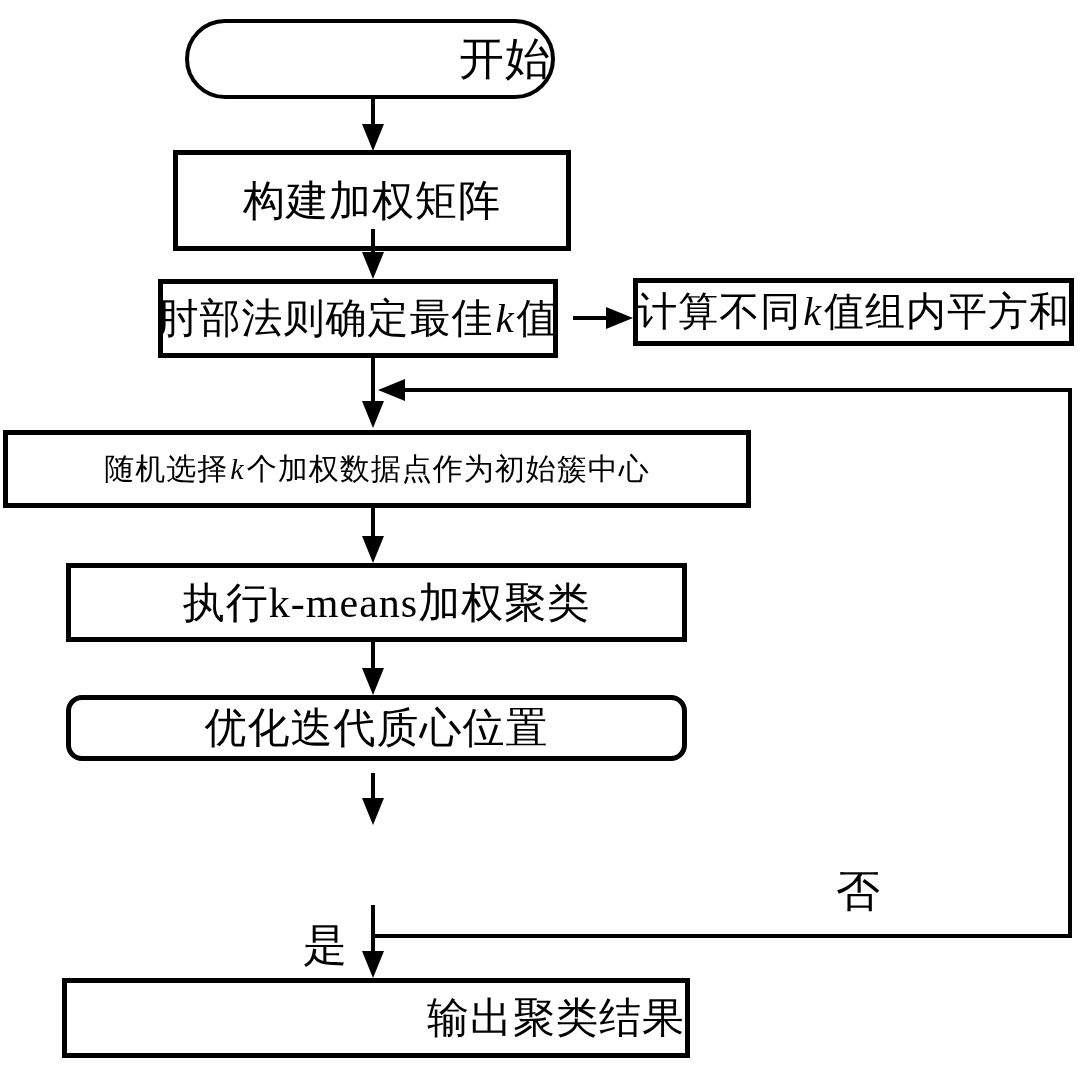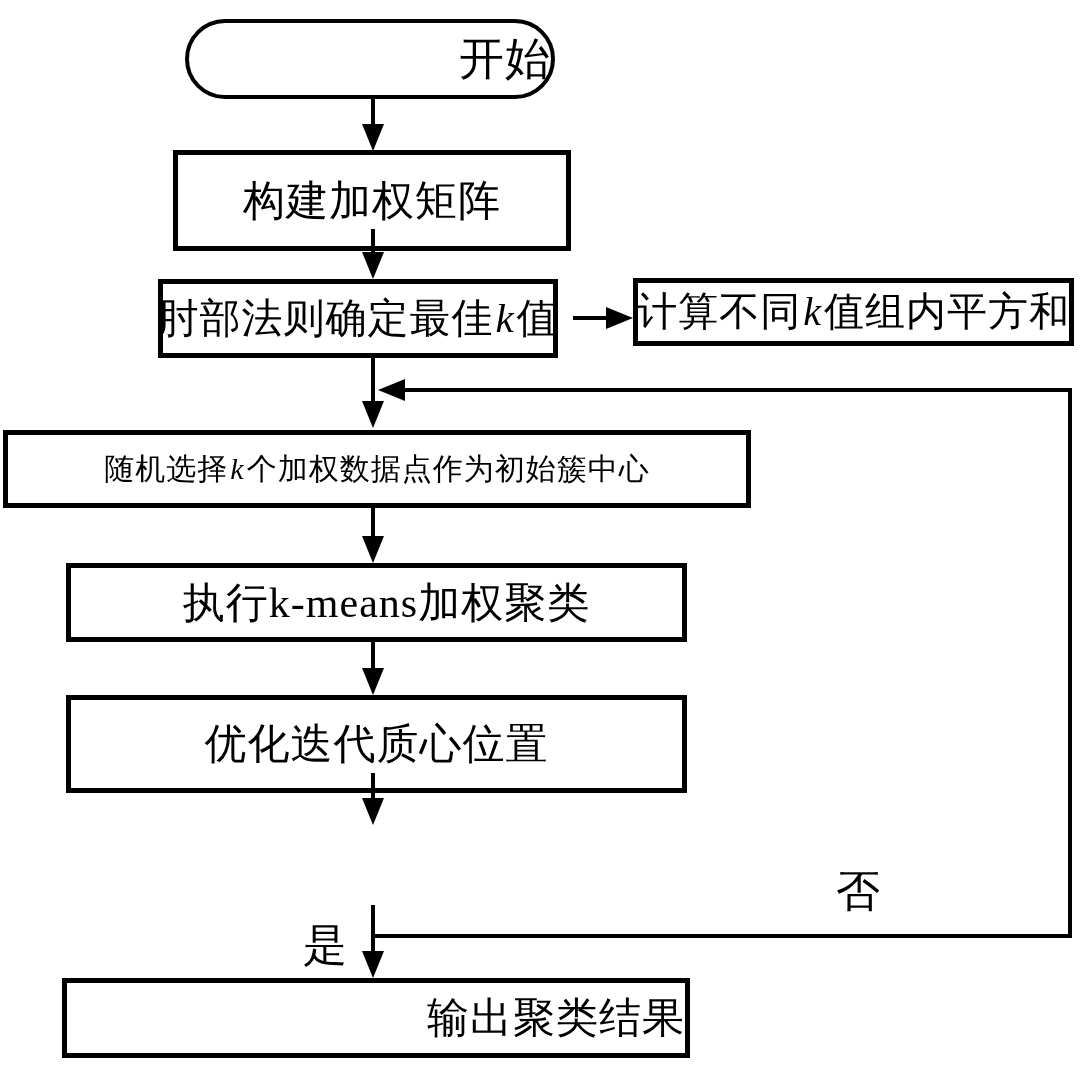--- a/index.html
+++ b/index.html
@@ -65,21 +65,21 @@
     font-size:44px;
     line-height:1;
   }
   
   #n-start   {left:185px;top:19px;  width:370px;height:80px;}
   #n-build   {left:173px;top:150px; width:398px;height:101px;}
   #n-elbow   {left:158px;top:279px; width:400px;height:79px;font-size:41px;}
   #n-wss     {left:633px;top:278px; width:441px;height:68px;font-size:40px;}
   #n-init    {left:3px;  top:430px; width:748px;height:78px;font-size:30px;}
   #n-kmeans  {left:66px; top:563px; width:621px;height:79px;padding-left:20px;}
-  #n-optimize{left:66px; top:695px; width:621px;height:98px;}
+  #n-optimize{left:66px; top:695px; width:621px;height:66px;border-radius:16px;}
   #n-thresh  {left:66px; top:825px; width:624px;height:80px;}
   #n-output  {left:62px; top:978px; width:628px;height:80px;justify-content:flex-end;}
 </style>
 </head>
 <body>
 
 <div id="stage">
 
   <div class="node terminator" id="n-start">
     <span>开始</span>

